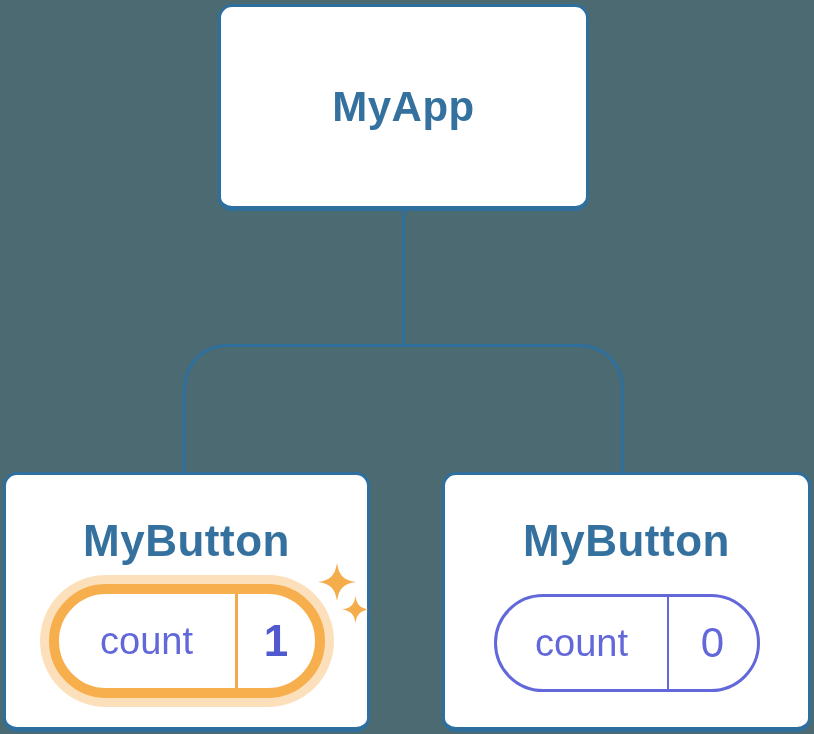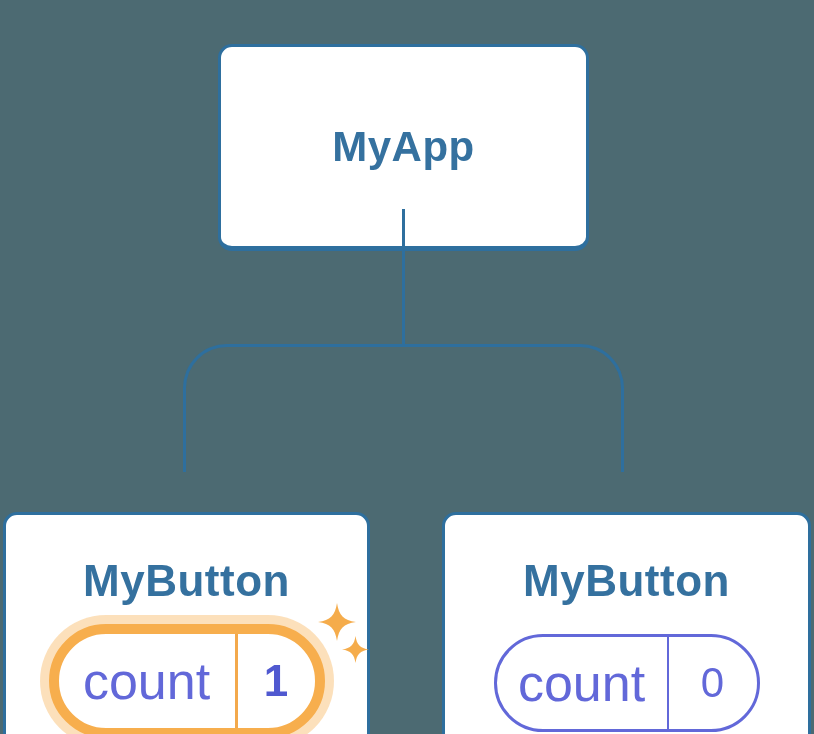--- a/index.html
+++ b/index.html
@@ -16,21 +16,20 @@
     overflow: hidden;
   }
   
   .node {
     position: absolute;
     background: #FFFFFF;
     border: 3px solid #2E6F9E;
     border-bottom-width: 5px;
     border-radius: 14px;
     box-sizing: border-box;
-    margin-top: 40px;
   }
   #node-root   { left: 218px; top: 4px;   width: 371px; height: 207px; display: flex; align-items: center; justify-content: center; }
   #node-left   { left: 3px;   top: 472px; width: 367px; height: 260px; }
   #node-right  { left: 442px; top: 472px; width: 369px; height: 260px; }
 
   .node-label {
     color: #35719F;
     font-weight: 700;
     letter-spacing: 0.5px;
   }
@@ -89,21 +88,21 @@
     width: 266px;
     height: 98px;
     border: 3px solid #6268D9;
     border-radius: 52px;
   }
   .pill-key {
     display: flex;
     align-items: center;
     justify-content: center;
     color: #6268D9;
-    font-size: 52px;
+    font-size: 38px;
   }
   .pill-hot .pill-key  { width: 176px; }
   .pill-cool .pill-key { width: 170px; }
   .pill-divider { align-self: stretch; }
   .pill-hot .pill-divider  { width: 3px; background: #F3A94C; }
   .pill-cool .pill-divider { width: 2px; background: #6268D9; }
   .pill-value {
     flex: 1;
     display: flex;
     align-items: center;

